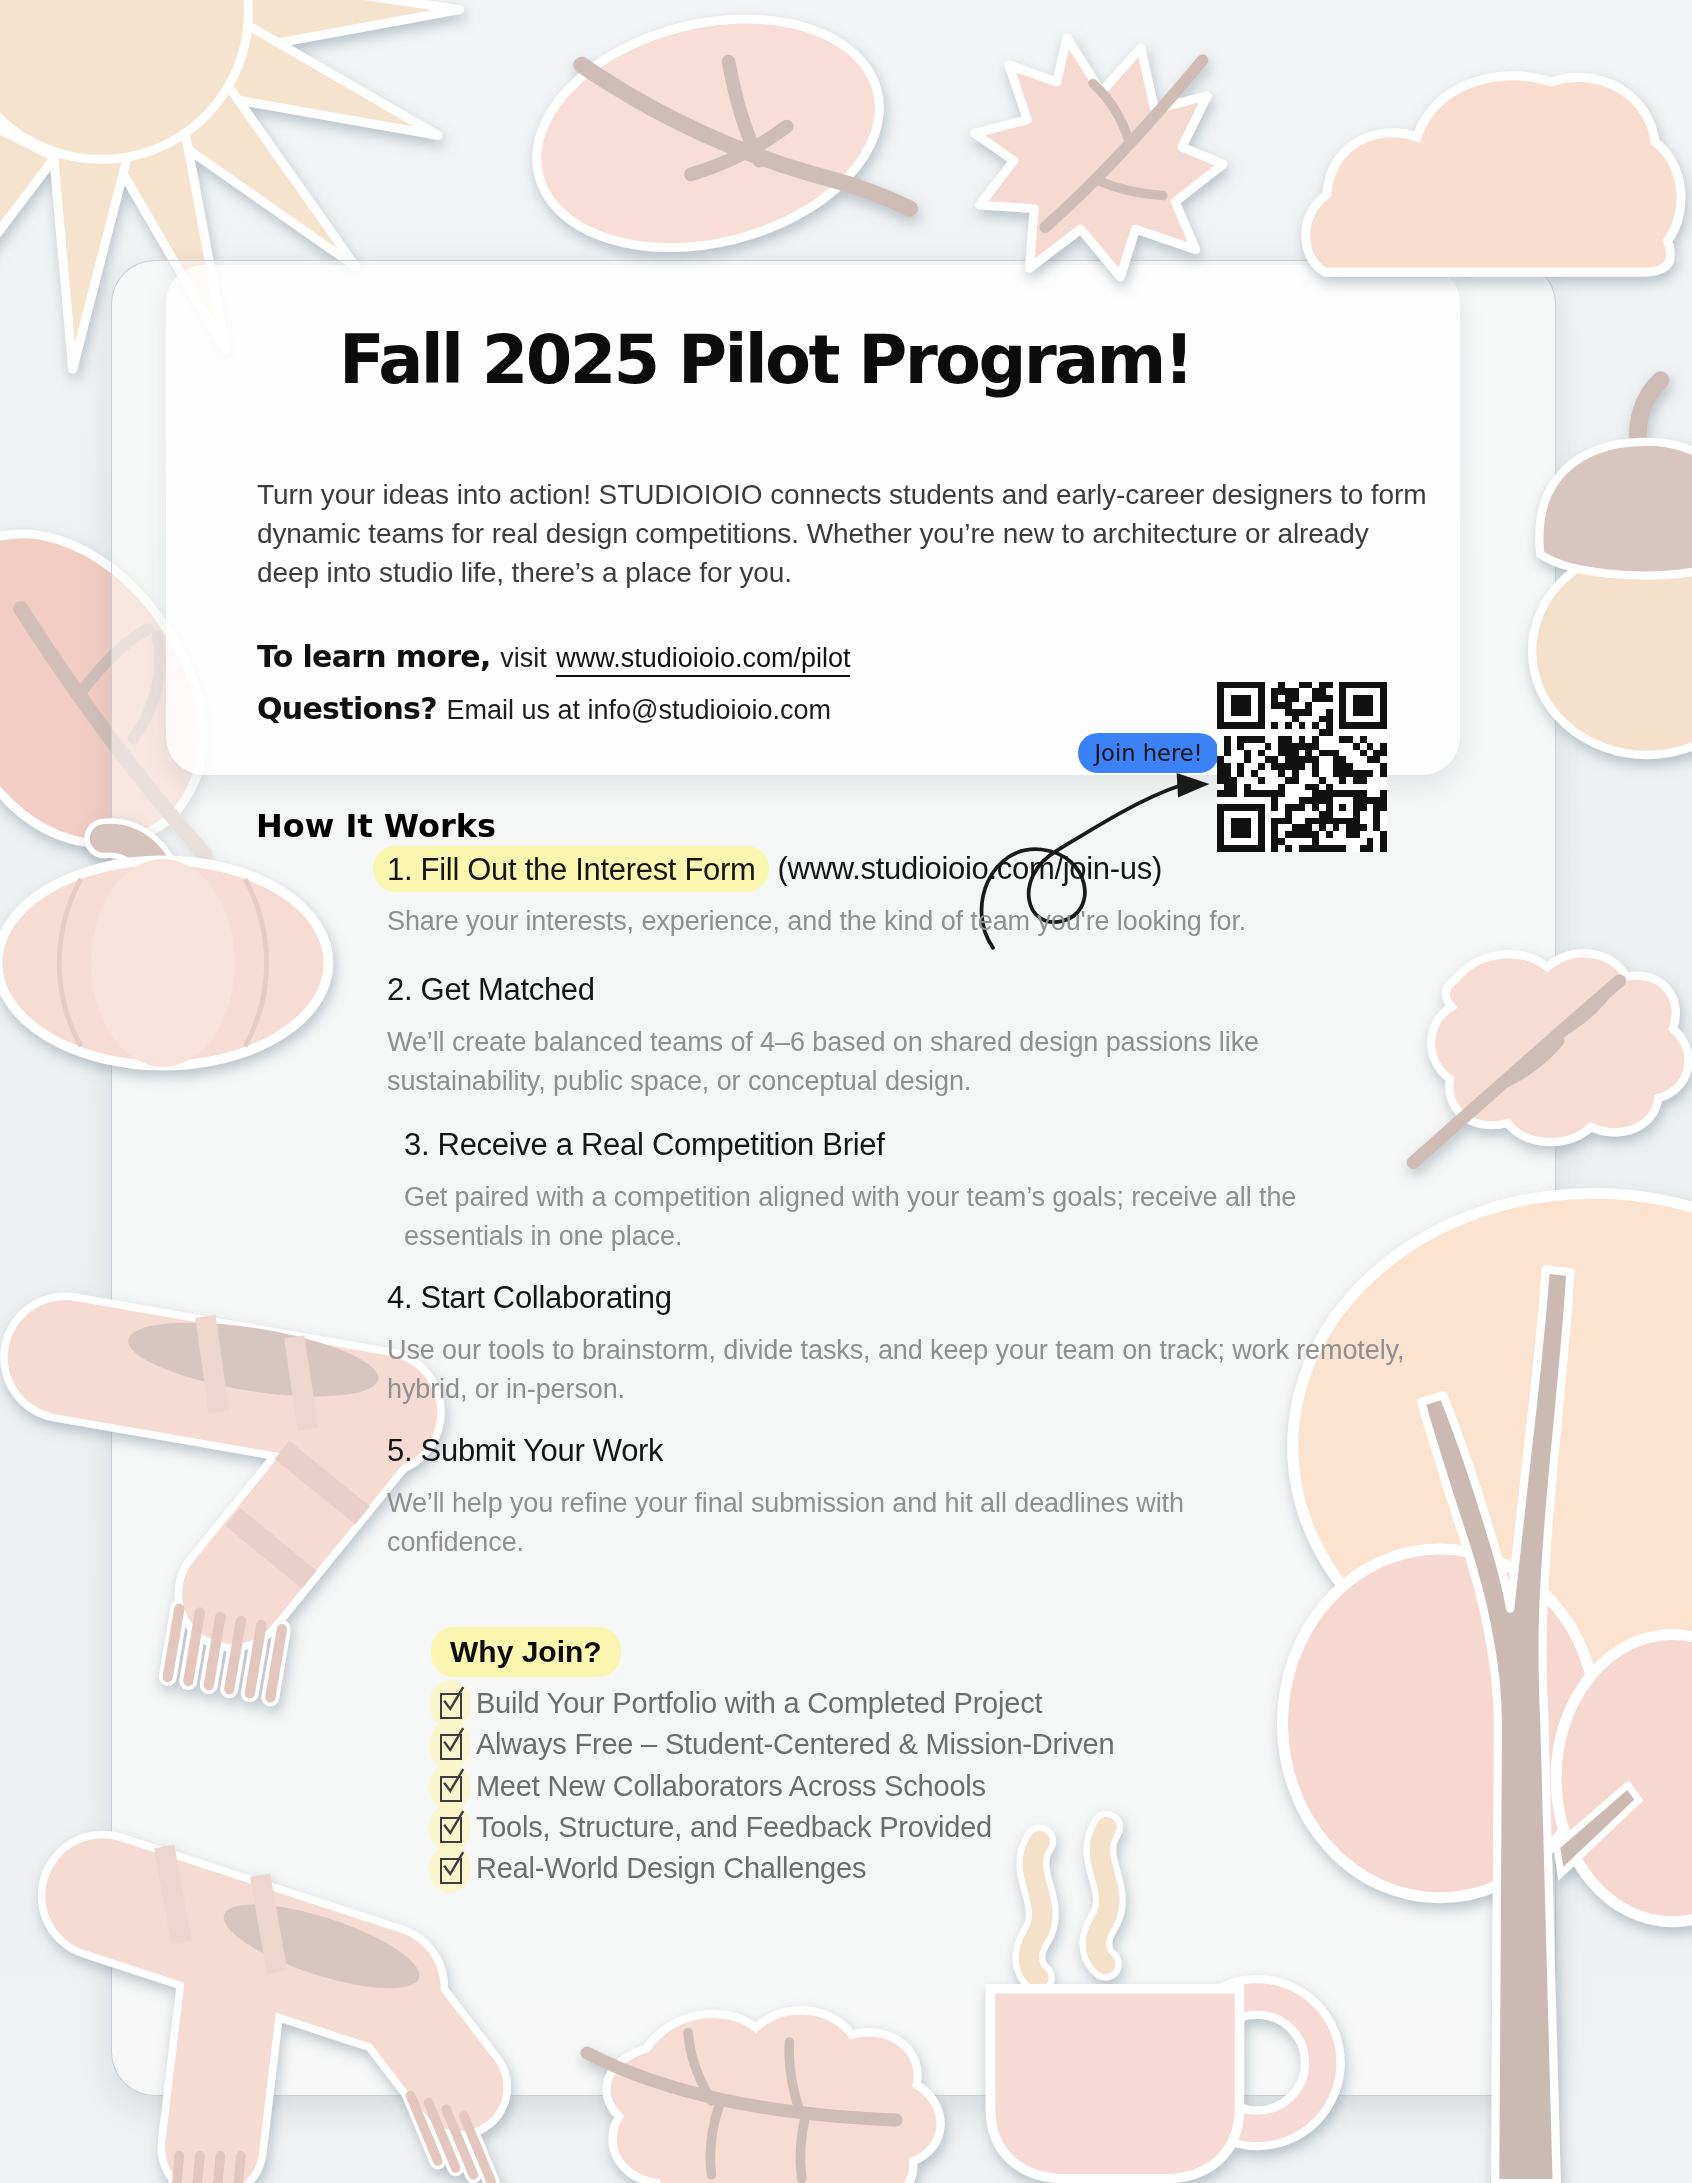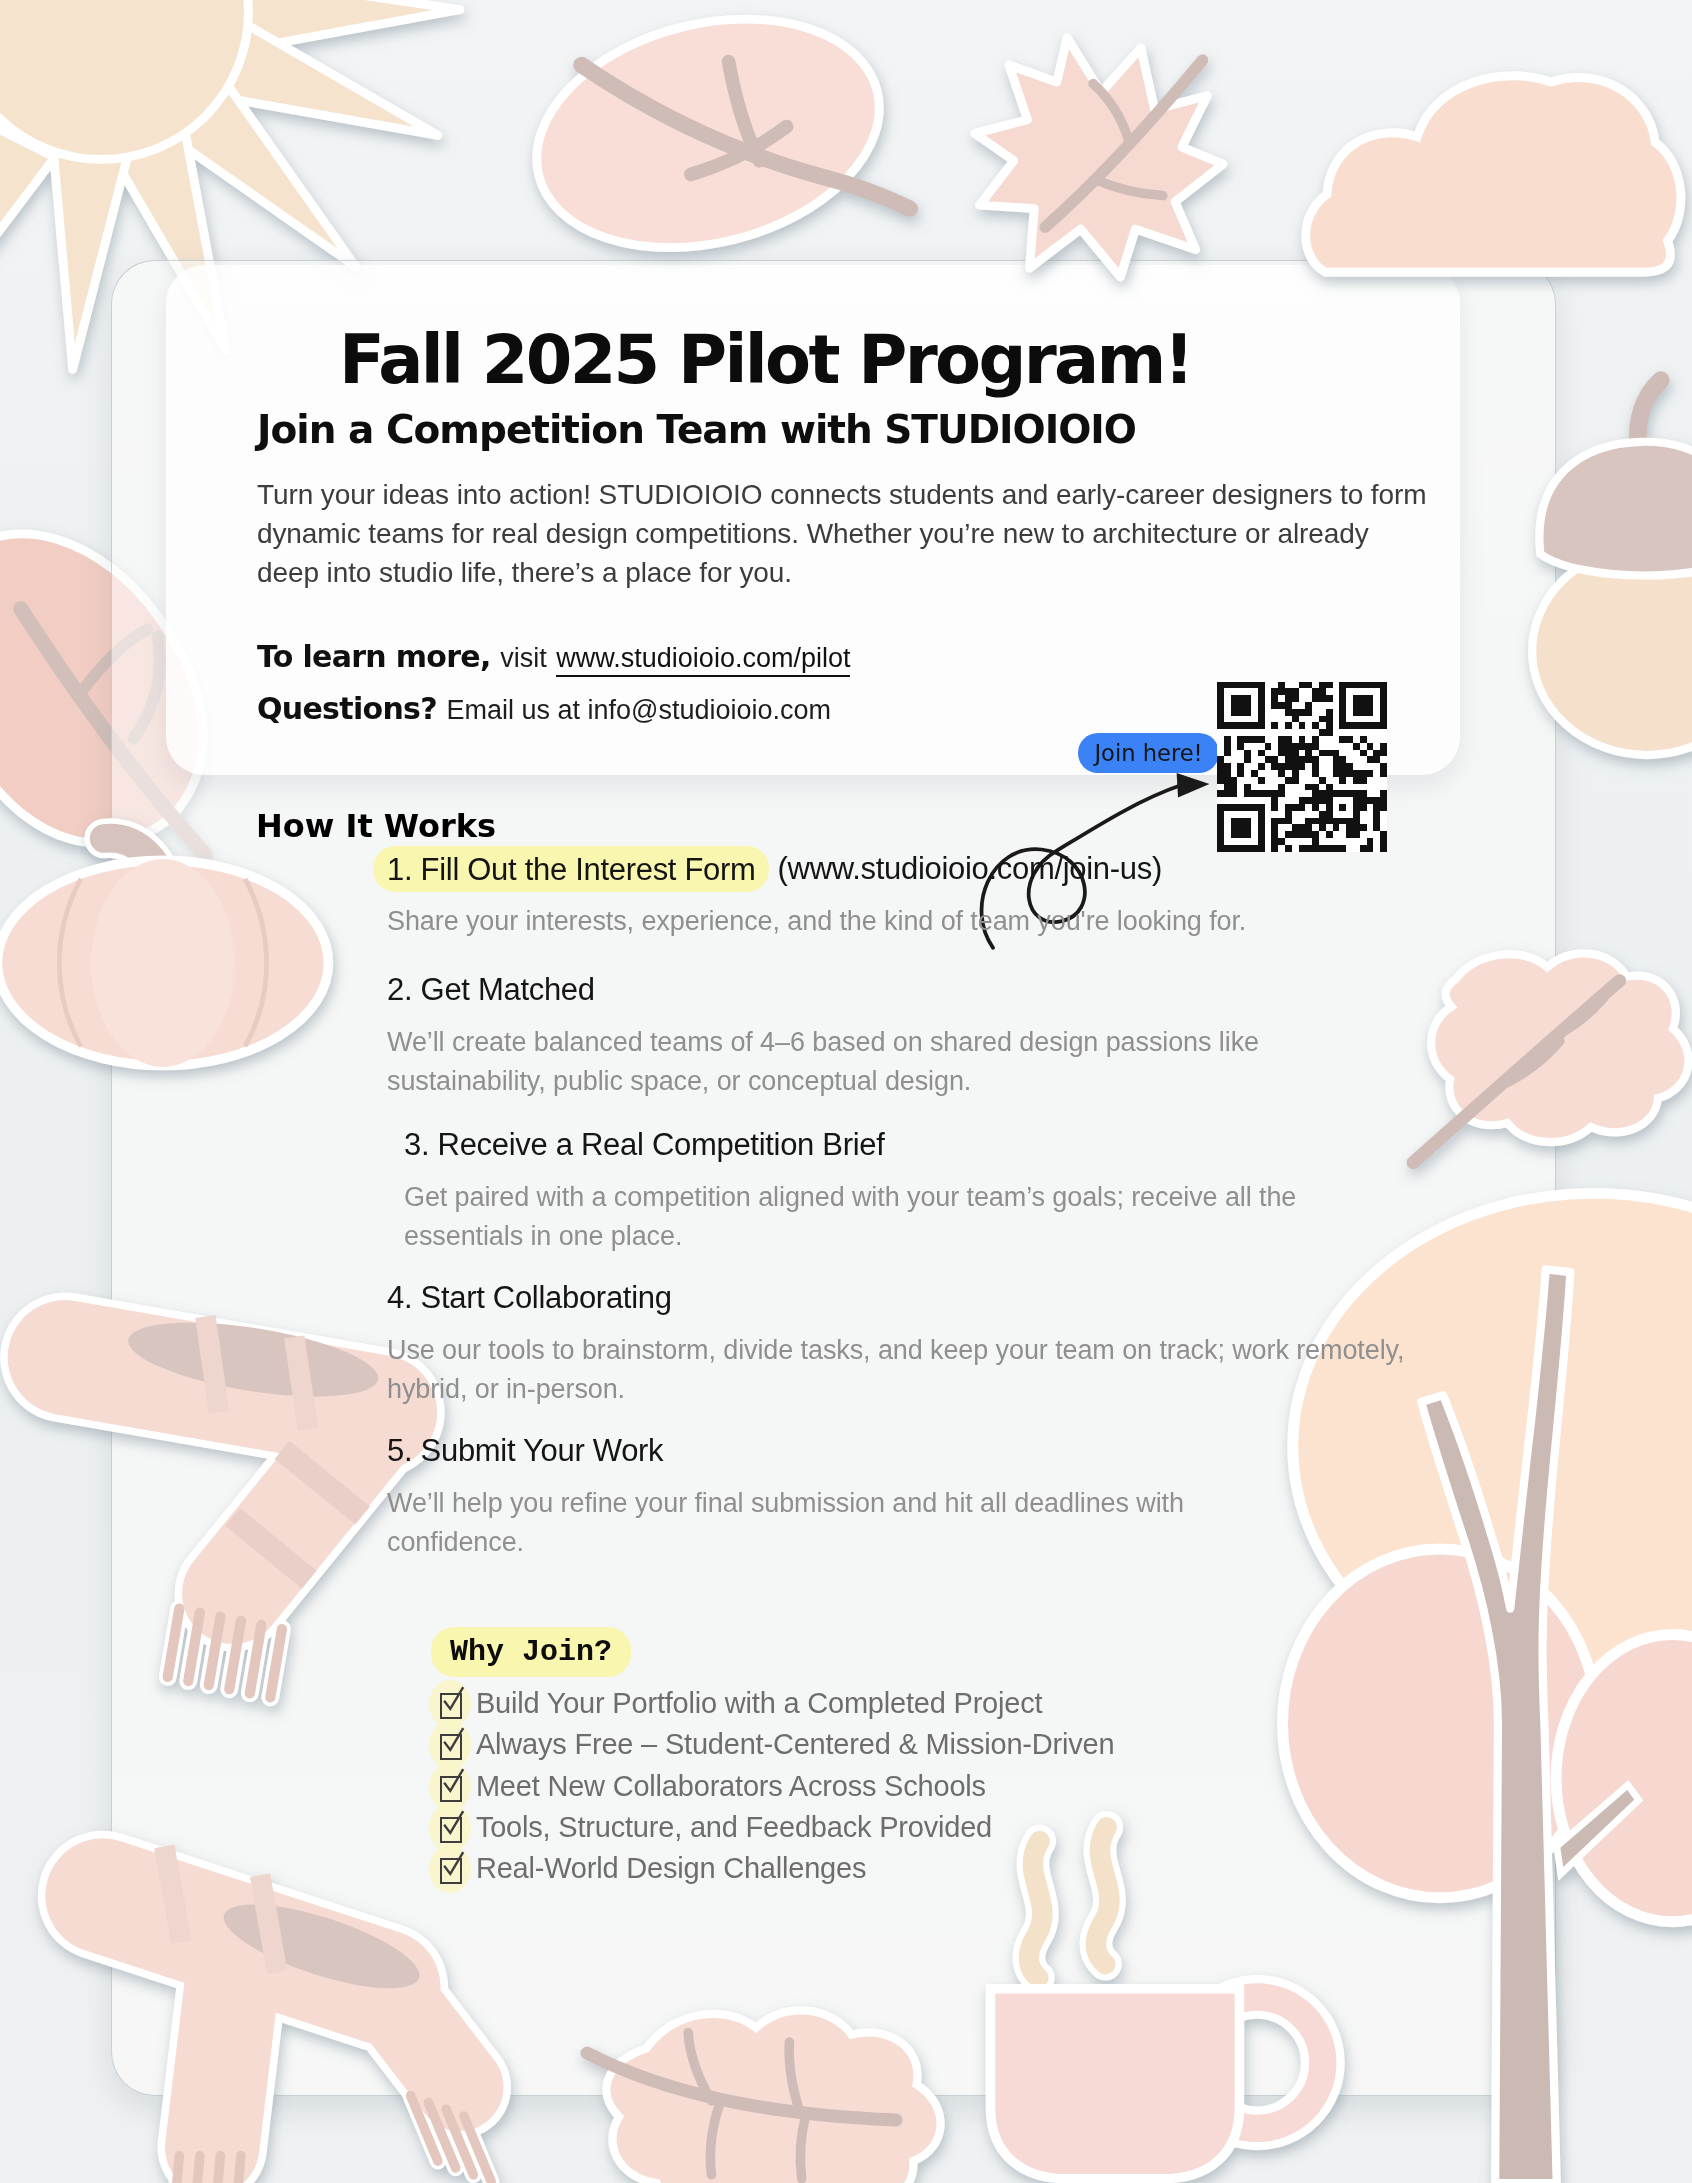--- a/index.html
+++ b/index.html
@@ -75,21 +75,21 @@
   .s4{top:1279px;left:387px;}
   .s5{top:1432px;left:387px;}
   .s2 .step-desc{max-width:958px;}
   .s3 .step-desc{max-width:992px;}
   .s4 .step-desc{max-width:1067px;}
   .s5 .step-desc{max-width:848px;}
 
   .why-pill{
     left:431px;top:1627px;
     background:#f9f6b0;border-radius:23px;padding:8.2px 19px;
-    font-family:Liberation Mono, monospace;font-weight:bold;font-size:30px;color:#0d0d0d;
+    font-family:Liberation Sans, sans-serif;font-weight:bold;font-size:30px;color:#0d0d0d;
   }
   .benefits{left:439px;top:1688px;}
   .benefit{display:flex;align-items:center;height:31px;margin-bottom:10.3px;}
   .cb-wrap{position:relative;width:24.6px;height:29px;flex:0 0 24.6px;margin-right:12.3px;}
   .cb-halo{position:absolute;left:-10.3px;top:-9px;width:42px;height:48px;background:#f9f6c6;border-radius:50%;opacity:.85;}
   .cb-box{position:absolute;left:1.4px;top:4.1px;width:18px;height:22px;border:2.1px solid #3d3d3d;}
   .cb-tick{position:absolute;left:-0.7px;top:-6.2px;width:30px;height:34px;}
   .cb-tick path{fill:none;stroke:#3d3d3d;stroke-width:3.5;}
   .benefit-text{font-size:29px;color:#6d6d6d;letter-spacing:-0.2px;white-space:nowrap;}
 </style>
@@ -246,21 +246,20 @@
       <path d="M1520,2692 C1488,2742 1546,2782 1514,2832 C1496,2862 1506,2882 1518,2892" stroke="#f3e1c9" stroke-width="30" fill="none" stroke-linecap="round"></path>
       <path d="M1618,2672 C1586,2722 1644,2762 1612,2812 C1594,2842 1604,2862 1616,2872" stroke="#f3e1c9" stroke-width="30" fill="none" stroke-linecap="round"></path>
       <circle cx="1838" cy="3016" r="96" fill="none" stroke="#fff" stroke-width="64"></circle>
       <circle cx="1838" cy="3016" r="96" fill="none" stroke="#f7dad6" stroke-width="40"></circle>
       <path d="M1448,2908 L1812,2908 L1812,3082 C1812,3150 1766,3186 1700,3186 L1560,3186 C1494,3186 1448,3150 1448,3082 Z" fill="#f7dad6" stroke="#fff" stroke-width="14"></path>
     </g>
   </svg>
 
   <div class="content">
     <h1 class="title">Fall 2025 Pilot Program!</h1>
-    <h2 class="subtitle">Join a Competition Team with STUDIOIOIO</h2>
     <p class="intro">Turn your ideas into action! STUDIOIOIO connects students and early-career designers to form dynamic teams for real design competitions. Whether you’re new to architecture or already deep into studio life, there’s a place for you.</p>
 
     <div class="contact line1">
       <span class="c-bold">To learn more,</span>
       <span class="c-reg">visit</span>
       <span class="c-link">www.studioioio.com/pilot</span>
     </div>
     <div class="contact line2">
       <span class="c-bold">Questions?</span>
       <span class="c-reg">Email us at info@studioioio.com</span>

